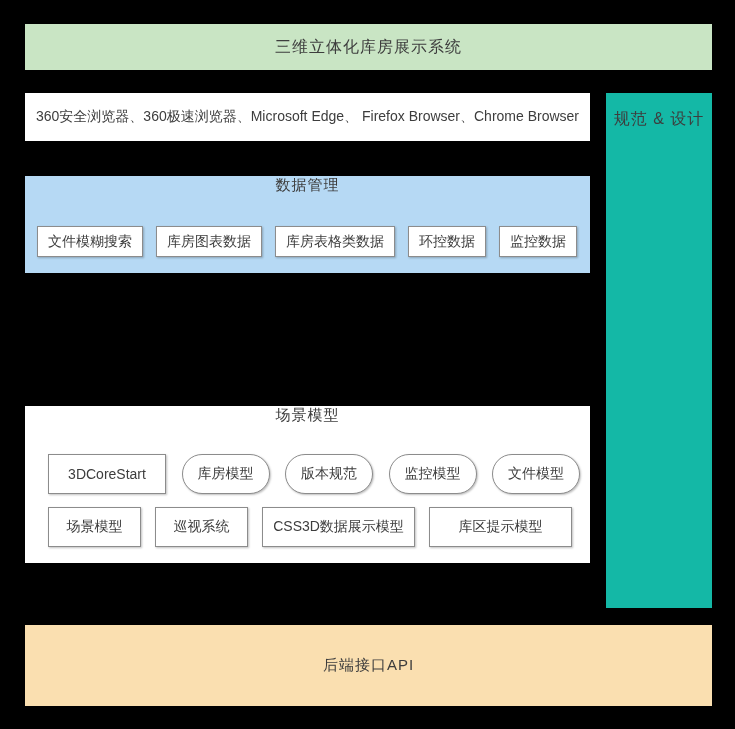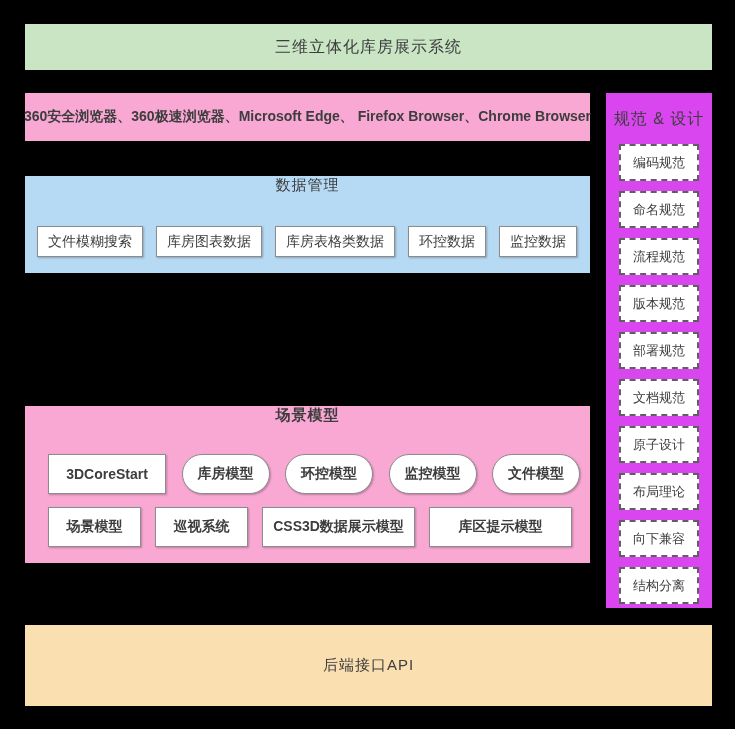--- a/index.html
+++ b/index.html
@@ -7,23 +7,23 @@
     width:735px;height:729px;position:relative;background:#000;
     font-family:"Liberation Sans","DejaVu Sans",sans-serif;
     color:#3d3d3d;overflow:hidden;
   }
   *{box-sizing:border-box;}
   .abs{position:absolute;}
 
   
   .banner{display:flex;align-items:center;justify-content:center;}
   .green{background:#c9e5c4;}
-  .cyan{background:#f9a8d4;font-weight:bold;}
+  .cyan{background:#ffffff;}
   .blue{background:#b6d9f4;}
-  .pink{background:#d946ef;}
+  .pink{background:#14b8a6;}
   .orange{background:#fadfb0;}
 
   .top-title{font-size:16px;letter-spacing:1px;}
   .browser-text{font-size:14px;white-space:nowrap;}
   .api-text{font-size:15px;letter-spacing:1px;}
 
   .section{position:relative;}
   .section-title{text-align:center;font-size:15px;letter-spacing:1px;}
 
   .row{position:absolute;left:0;right:0;display:flex;align-items:center;}
@@ -53,51 +53,39 @@
 <div class="abs banner green" style="left:25px;top:24px;width:687px;height:46px;">
   <span class="top-title">三维立体化库房展示系统</span>
 </div>
 
 <div class="abs banner cyan" style="left:25px;top:93px;width:565px;height:48px;">
   <span class="browser-text">360安全浏览器、360极速浏览器、Microsoft Edge、 Firefox Browser、Chrome Browser</span>
 </div>
 
 <div class="abs pink" style="left:606px;top:93px;width:106px;height:515px;">
   <div class="std-title">规范 &amp; 设计</div>
-  <div class="std-items">
-    <div class="dashed-box">编码规范</div>
-    <div class="dashed-box">命名规范</div>
-    <div class="dashed-box">流程规范</div>
-    <div class="dashed-box">版本规范</div>
-    <div class="dashed-box">部署规范</div>
-    <div class="dashed-box">文档规范</div>
-    <div class="dashed-box">原子设计</div>
-    <div class="dashed-box">布局理论</div>
-    <div class="dashed-box">向下兼容</div>
-    <div class="dashed-box">结构分离</div>
-  </div>
 </div>
 
 <div class="abs blue section" style="left:25px;top:157px;width:565px;height:97px;">
   <div class="section-title" style="margin-top:19px;">数据管理</div>
   <div class="row sb" style="top:50px;padding:0 13px 0 12px;gap:11px;">
     <div class="box h31">文件模糊搜索</div>
     <div class="box h31">库房图表数据</div>
     <div class="box h31">库房表格类数据</div>
     <div class="box h31">环控数据</div>
     <div class="box h31">监控数据</div>
   </div>
 </div>
 
 <div class="abs cyan section" style="left:25px;top:276px;width:565px;height:157px;">
   <div class="section-title" style="margin-top:14px;">场景模型</div>
   <div class="row sb" style="top:48px;padding:0 10px 0 23px;">
     <div class="box h40 mw118">3DCoreStart</div>
     <div class="box h40 mw88">库房模型</div>
-    <div class="box h40 mw88">环控模型</div>
+    <div class="box h40 mw88">版本规范</div>
     <div class="box h40 mw88">监控模型</div>
     <div class="box h40 mw88">文件模型</div>
   </div>
   <div class="row sb" style="top:101px;padding:0 18px 0 23px;">
     <div class="box h40 mw93">场景模型</div>
     <div class="box h40 mw93">巡视系统</div>
     <div class="box h40">CSS3D数据展示模型</div>
     <div class="box h40 mw143">库区提示模型</div>
   </div>
 </div>

